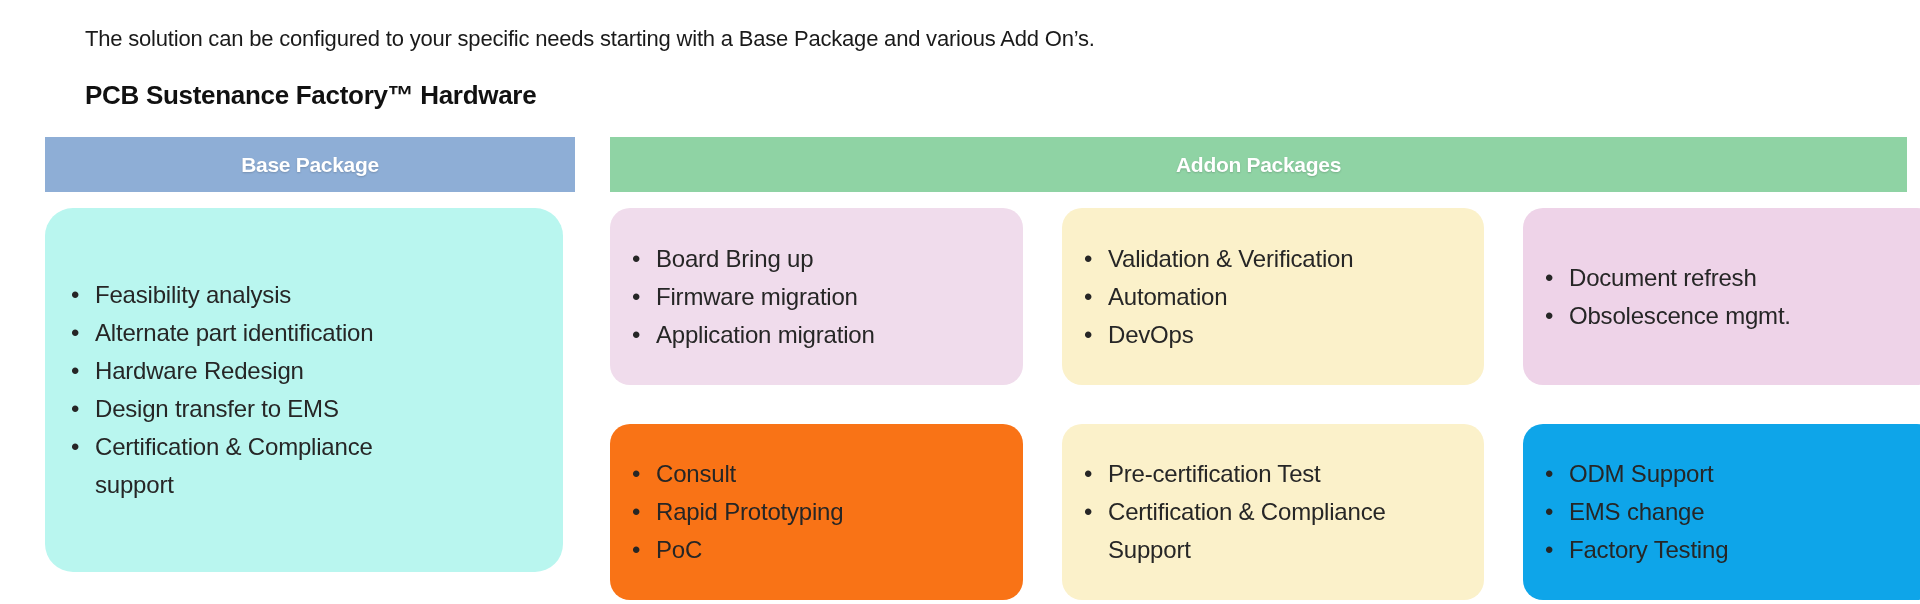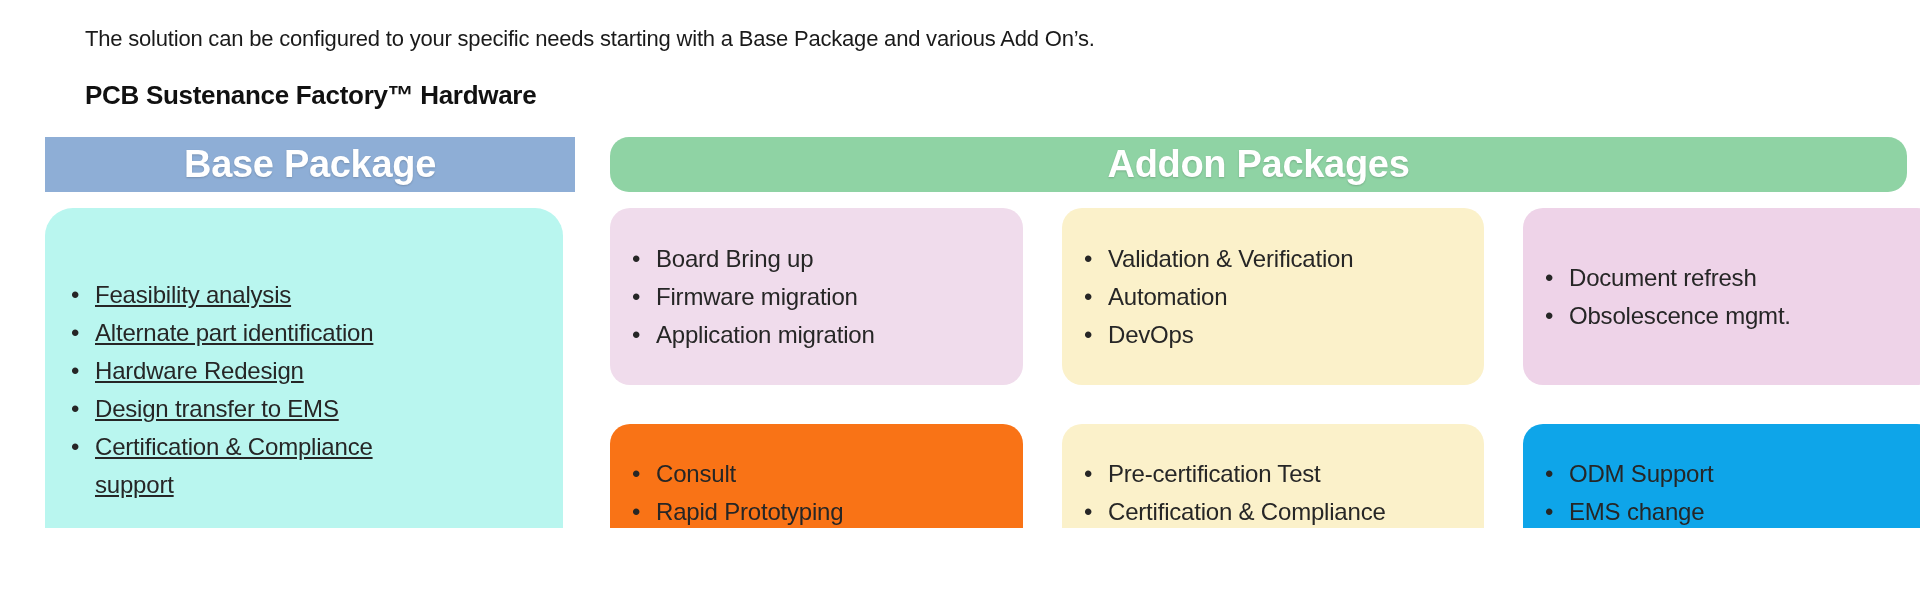--- a/index.html
+++ b/index.html
@@ -2,21 +2,21 @@
 <html><head>
 <meta charset="utf-8">
 <style>
   * { margin: 0; padding: 0; box-sizing: border-box; }
   html, body { background: #ffffff; }
   body { font-family: "Liberation Sans", sans-serif; color: #262626; }
 
   .slide {
     position: relative;
     width: 1920px;
-    height: 528px;
+    height: 604px;
     background: #ffffff;
     overflow: hidden;
   }
 
   .intro {
     position: absolute;
     left: 85px;
     top: 26px;
     font-size: 22px;
     color: #1a1a1a;
@@ -36,39 +36,38 @@
   .bar {
     position: absolute;
     top: 137px;
     height: 55px;
     display: flex;
     align-items: center;
     justify-content: center;
   }
   .bar span {
     color: #ffffff;
-    font-size: 38px;
+    font-size: 21px;
     font-weight: bold;
     text-shadow: 0 1px 2px rgba(0,0,0,0.18);
     letter-spacing: -0.3px;
   }
   .bar-base { left: 45px; width: 530px; }
   .bar-addon { left: 610px; width: 1297px; }
 
   .base-box {
     position: absolute;
     left: 45px;
     top: 208px;
     width: 518px;
     height: 364px;
     border-radius: 28px;
     display: flex;
     flex-direction: column;
     justify-content: center;
-    text-decoration: underline;
   }
 
   .addon-grid {
     position: absolute;
     left: 610px;
     top: 208px;
     width: 1279px;
     display: grid;
     grid-template-columns: 413px 422px 414px;
     grid-template-rows: 177px 176px;
@@ -113,21 +112,21 @@
 <div class="slide">
 
   <p class="intro">The solution can be configured to your specific needs starting with a Base Package and various Add On’s.</p>
 
   <h2 class="title">PCB Sustenance Factory™ Hardware</h2>
 
   <div class="bar bar-base" style="background: rgb(142, 174, 214);">
     <span>Base Package</span>
   </div>
 
-  <div class="bar bar-addon" style="background: rgb(143, 211, 164); border-radius: 19px;">
+  <div class="bar bar-addon" style="background: rgb(143, 211, 164);">
     <span>Addon Packages</span>
   </div>
 
   <div class="base-box" style="background: rgb(185, 246, 239);">
     <ul class="bullets">
       <li>Feasibility analysis</li>
       <li>Alternate part identification</li>
       <li>Hardware Redesign</li>
       <li>Design transfer to EMS</li>
       <li>Certification &amp; Compliance

